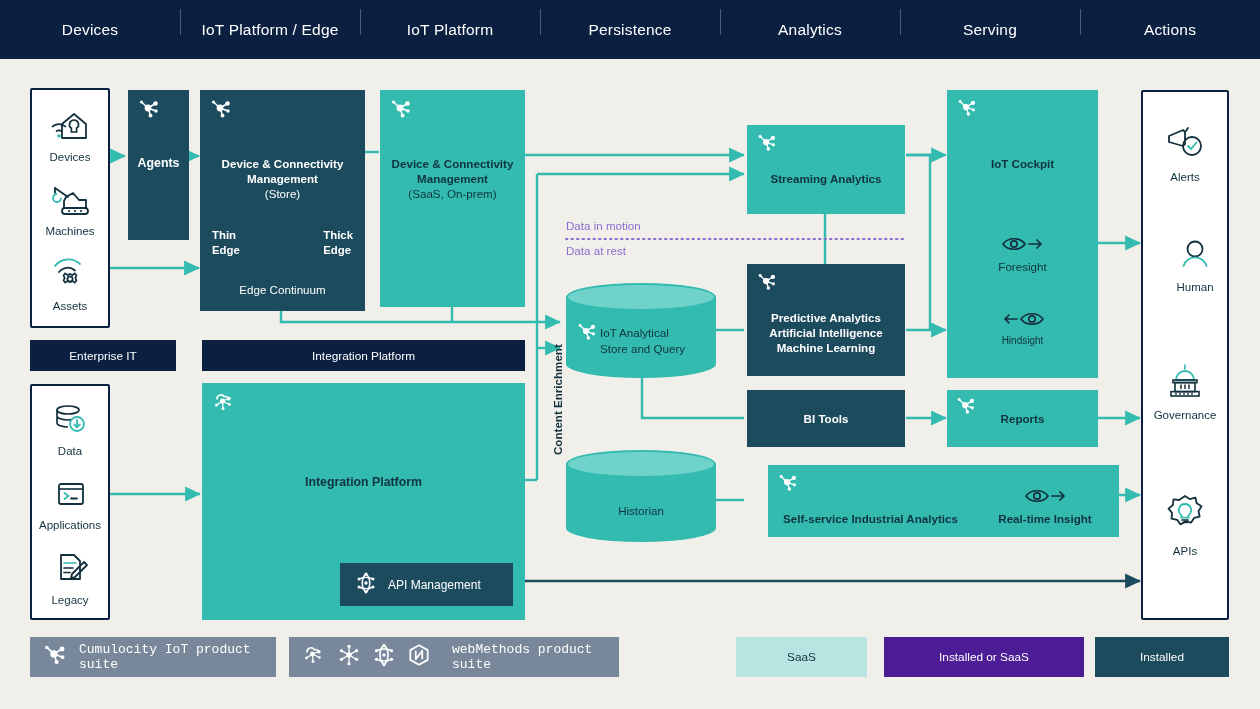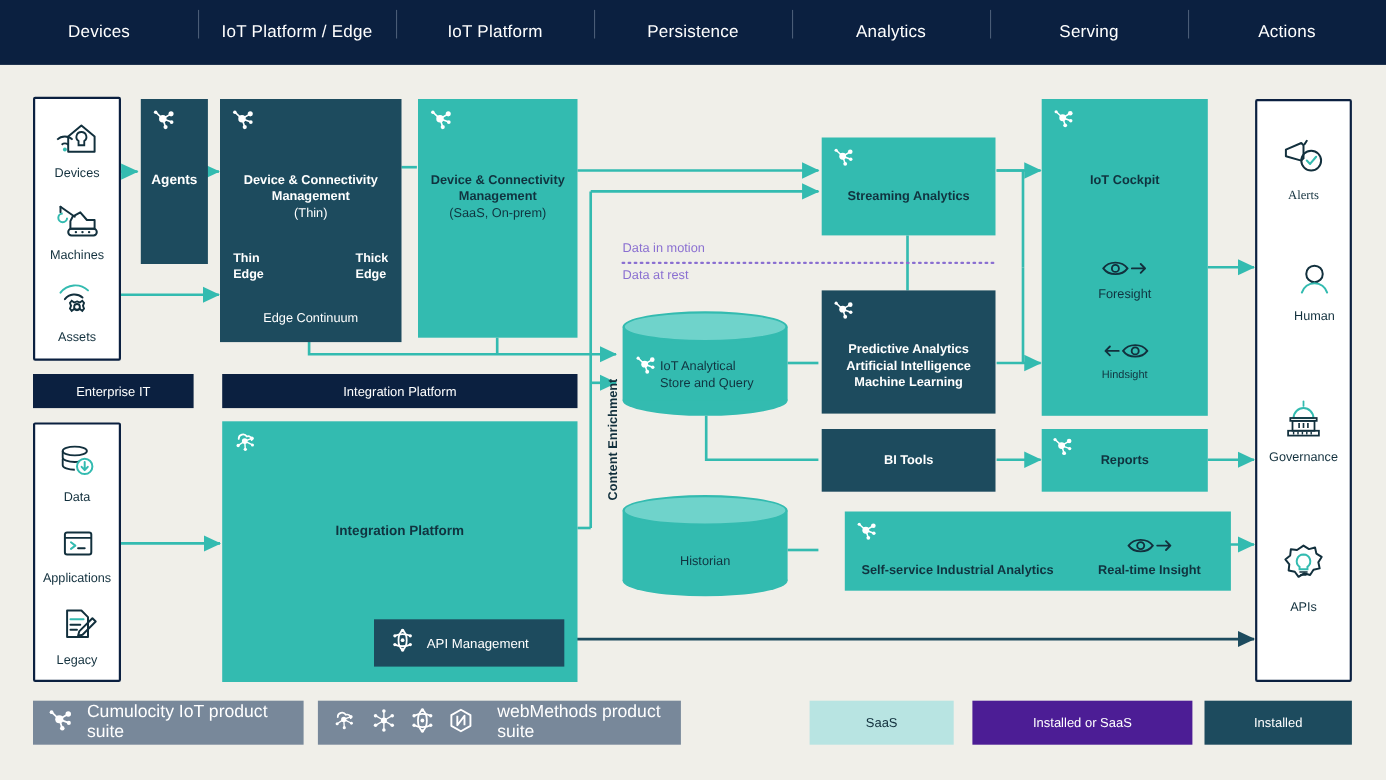--- a/index.html
+++ b/index.html
@@ -53,21 +53,21 @@
   .cyl .top{position:absolute;left:0;top:0;width:100%;height:28px;border-radius:50%/50%;
             background:#6fd3cb;box-sizing:border-box;border:2px solid #33bbb0;}
   .cyl .bot{position:absolute;left:0;bottom:0;width:100%;height:28px;border-radius:50%/50%;
             background:#33bbb0;}
   .cyl .cap{position:absolute;left:0;right:0;text-align:center;font-size:11.6px;
             color:#10333f;font-weight:normal;line-height:16px;}
 
   
   .legend{position:absolute;box-sizing:border-box;display:flex;align-items:center;}
   .lg-gray{background:#78889a;color:#ffffff;}
-  .lg-txt{font-size:16px;}
+  .lg-txt{font-size:13px;font-family:Liberation Mono, monospace;}
   .sw{position:absolute;box-sizing:border-box;display:flex;align-items:center;justify-content:center;
       font-size:11.8px;}
   .sw-saas{background:#b8e4e2;color:#12303d;}
   .sw-inst-saas{background:#4c1d95;color:#ffffff;}
   .sw-inst{background:#1d4b5e;color:#ffffff;}
 
   
   .motion{position:absolute;color:#8a6fd1;font-size:11.6px;}
 
   
@@ -300,21 +300,21 @@
             <circle cx="13.5" cy="18.5" r="1.9"></circle>
           <circle cx="4.5" cy="5" r="1.6"></circle>
         </g>
         <g stroke="#ffffff" stroke-width="1.5">
           <path d="M11,11 L18.5,6.5 M11,11 L19,14 M11,11 L13.5,18.5 M11,11 L4.5,5"></path>
         </g>
       </svg>
     </span>
     <div class="lbl" style="top:66px;">Device &amp; Connectivity</div>
     <div class="lbl" style="top:81px;">Management</div>
-    <div class="lbl reg" style="top:96px;">(Thin)</div>
+    <div class="lbl reg" style="top:96px;">(Store)</div>
 
     <div style="position:absolute;left:12px;top:138px;text-align:left;font-size:11.4px;font-weight:bold;line-height:15px;color:#fff;">
       <span>Thin</span><br>
       <span>Edge</span>
     </div>
     <div style="position:absolute;right:12px;top:138px;text-align:left;font-size:11.4px;font-weight:bold;line-height:15px;color:#fff;">
       <span>Thick</span><br>
       <span>Edge</span>
     </div>
     <div class="lbl reg" style="top:192px;font-size:11.6px;color:#fff;">Edge Continuum</div>
@@ -548,21 +548,21 @@
         <g stroke="#ffffff" stroke-width="1.5">
           <path d="M11,11 L18.5,6.5 M11,11 L19,14 M11,11 L13.5,18.5 M11,11 L4.5,5"></path>
         </g>
       </svg>
     </span>
     <div class="lbl" style="top:21px;">Reports</div>
   </div>
 
   <div class="box white" style="left:1141px;top:90px;width:88px;height:530px;border-radius:2px;">
 
-    <div class="rail-item" style="top:30px;font-family:Liberation Serif, serif;">
+    <div class="rail-item" style="top:30px;">
       <span class="ic">
         <svg width="52" height="42" viewBox="0 0 52 42">
           <path d="M10,14 L24,8 L26,10 L26,22 L24,24 L10,20 z" fill="none" stroke="#12303d" stroke-width="1.8" stroke-linejoin="round"></path>
           <path d="M27,9 L29,6" stroke="#12303d" stroke-width="1.8" stroke-linecap="round"></path>
           <circle cx="33" cy="24" r="9" fill="none" stroke="#12303d" stroke-width="1.8"></circle>
           <path d="M29,24 L32,27 L37.5,20.5" fill="none" stroke="#33bbb0" stroke-width="1.9" stroke-linecap="round" stroke-linejoin="round"></path>
         </svg>
       </span>
       <span class="cap">Alerts</span>
     </div>

